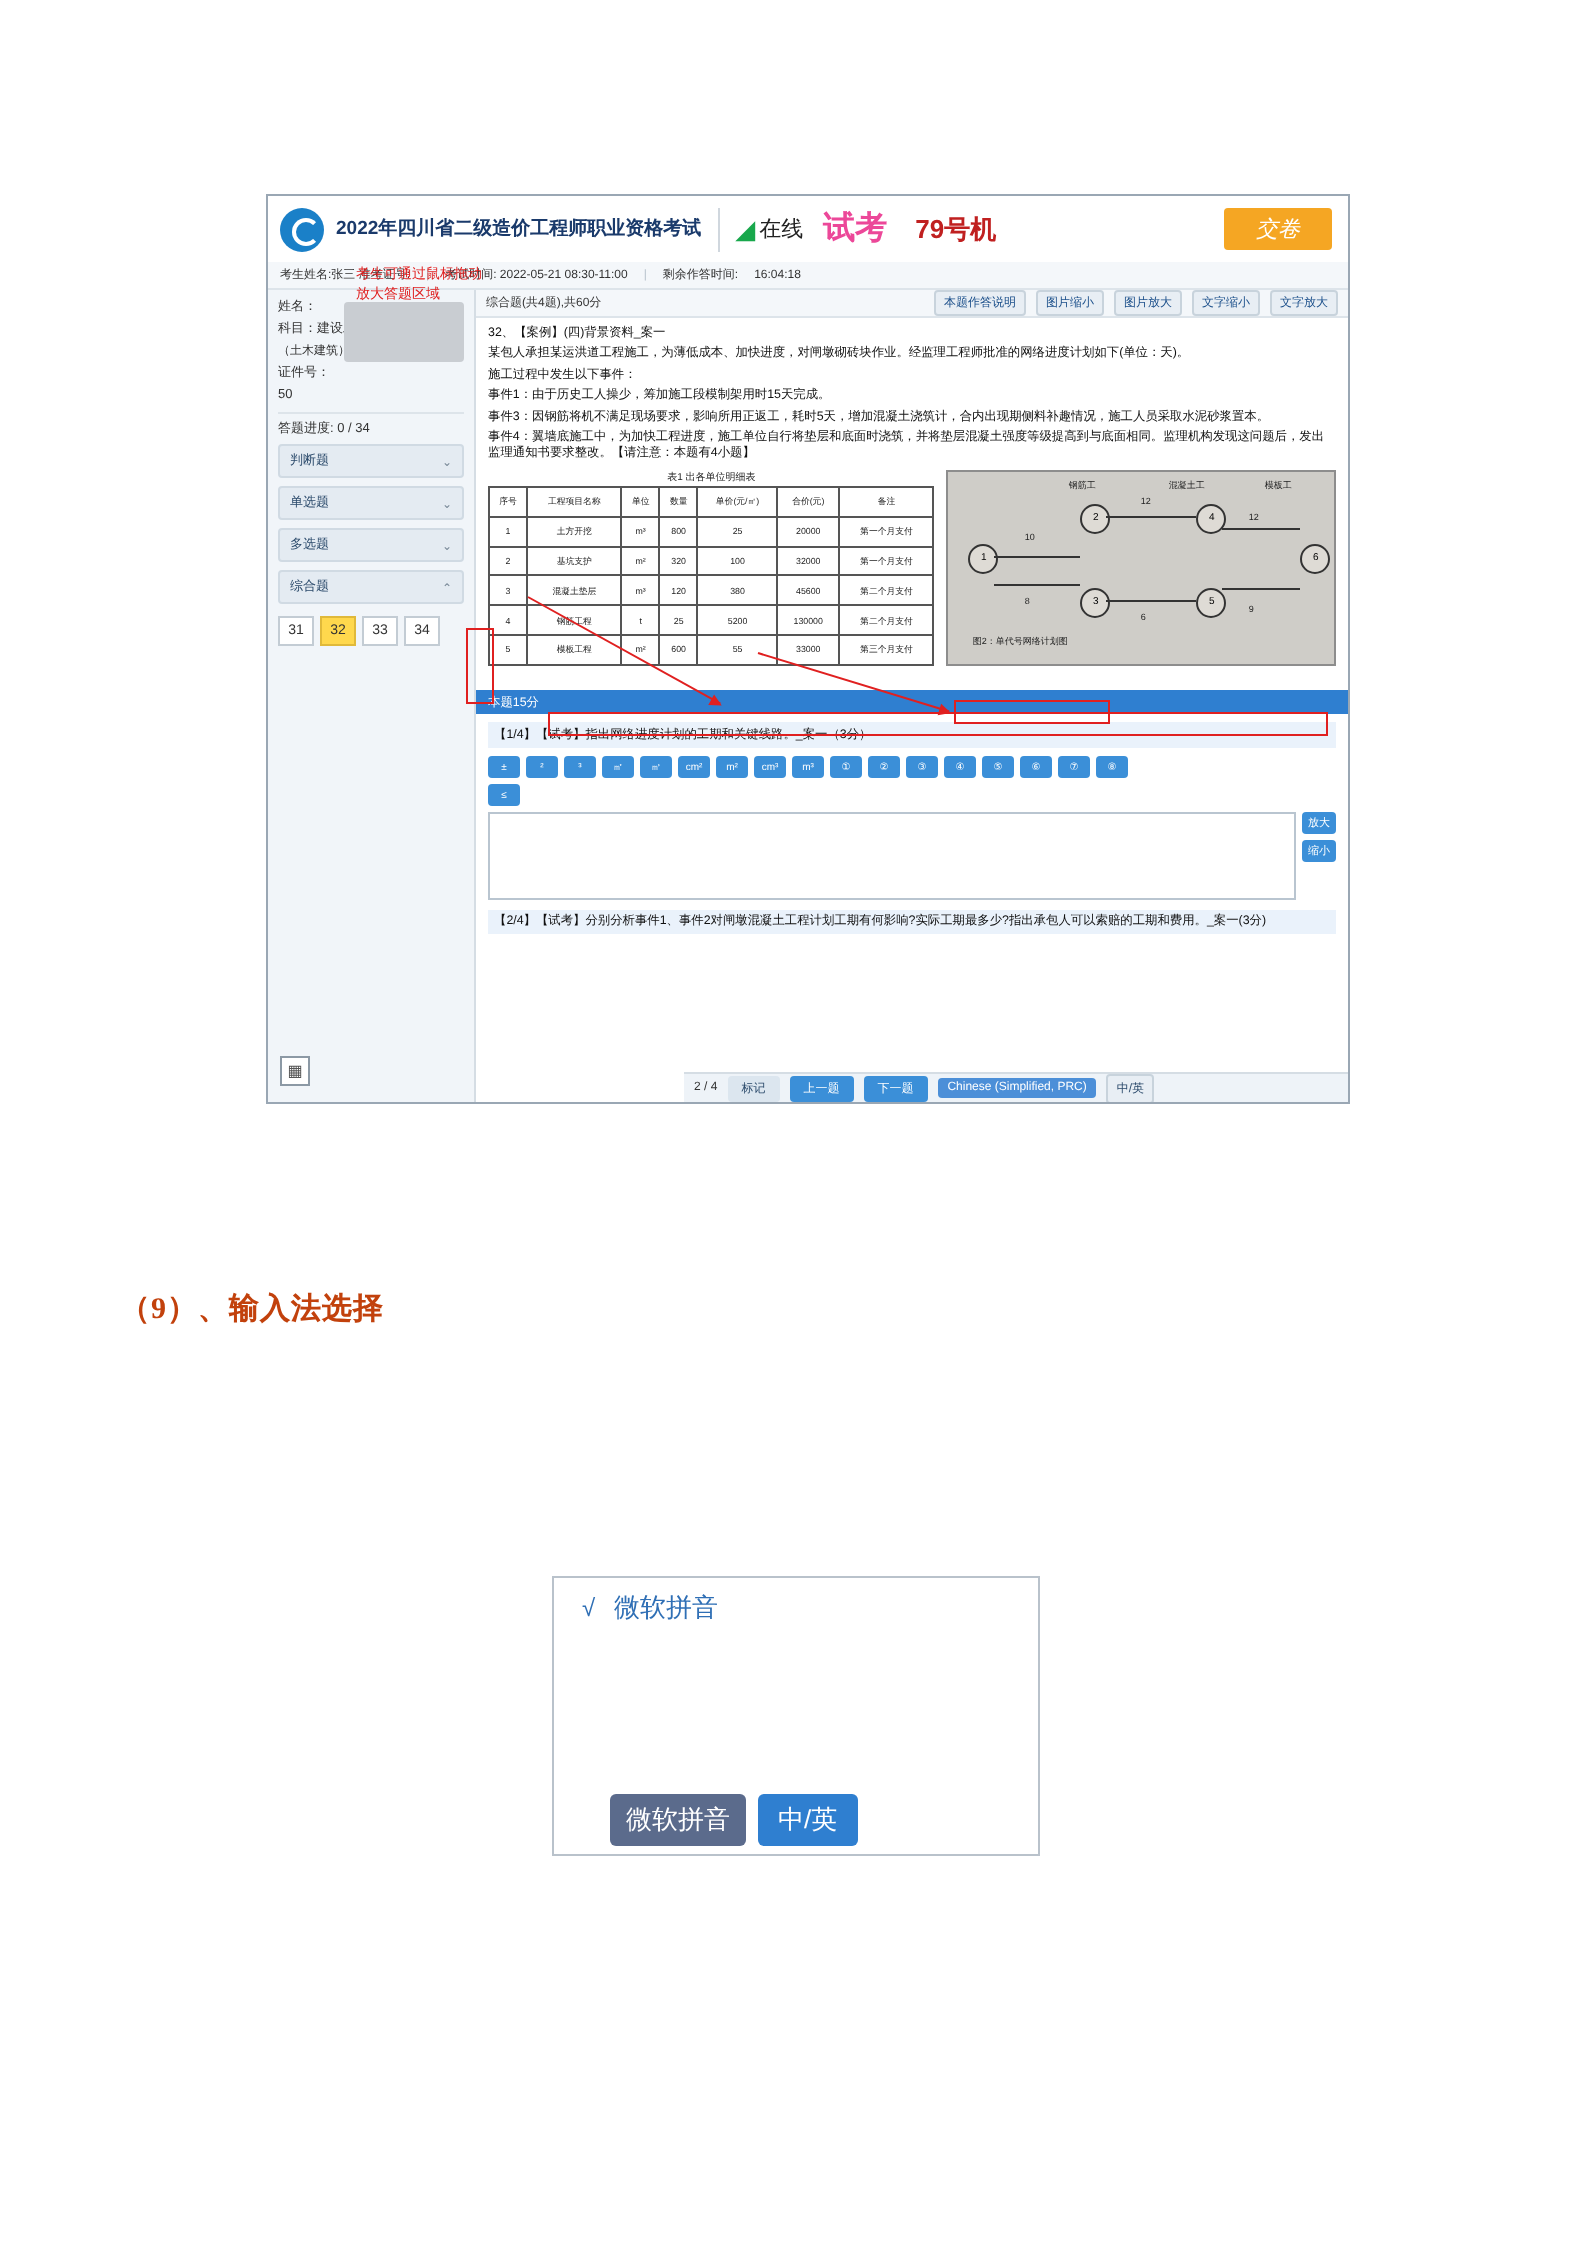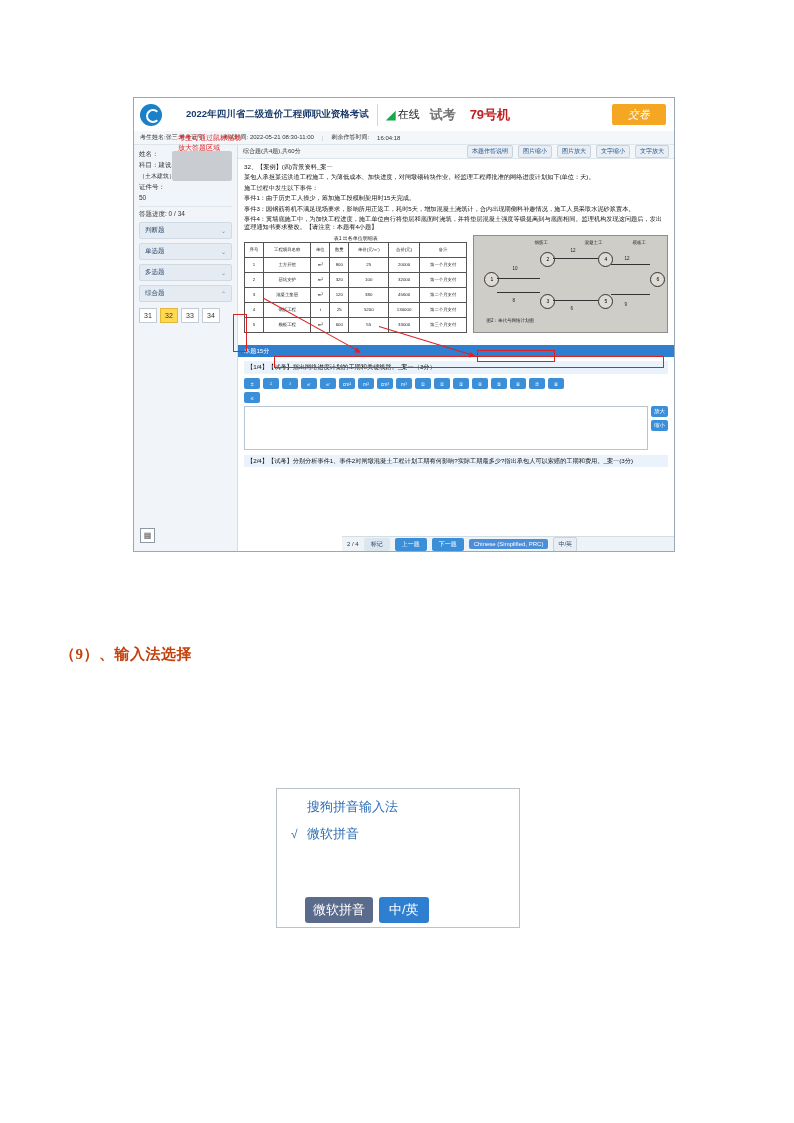--- a/index.html
+++ b/index.html
@@ -57,42 +57,42 @@
     position: absolute;
     left: 6px; top: 5px;
     width: 10px; height: 10px;
     border: 2px solid #fff;
     border-radius: 50%;
     border-right-color: transparent;
   }
   .exam-title {
     font-size: 9.5px;
     color: #1a3a6b;
-    margin-left: 24px;
+    margin-left: 6px;
     font-weight: bold;
     white-space: nowrap;
   }
   .hdr-divider {
     width: 1px; height: 22px;
     background: #d0d7de;
     margin: 0 8px;
   }
   .wifi-icon {
     color: #18a84c;
     font-size: 13px;
     margin-right: 2px;
   }
   .hdr-online {
     font-size: 11px;
     color: #222;
     margin-right: 10px;
   }
   .hdr-shikao {
-    font-size: 13px;
-    color: #737373;
+    font-size: 16px;
+    color: #ec4899;
     font-weight: bold;
     margin-right: 14px;
   }
   .hdr-seat {
     font-size: 13px;
     color: #c02020;
     font-weight: bold;
   }
   .submit-btn {
     margin-left: auto;
@@ -727,24 +727,20 @@
     <div class="red-rect" style="left:343px; top:252px; width:78px; height:12px;"></div>
     <div class="red-arrow" style="left:245px; top:228px; width:100px; transform: rotate(17deg);"></div>
     <div class="red-rect" style="left:140px; top:258px; width:390px; height:12px;"></div>
   </div>
 
 
   <div class="section-head" style="top:645px;">（9）、输入法选择</div>
 
 
   <div class="fig12">
-    <div class="ime-item first">
-      <span class="check"></span>
-      <span>搜狗拼音输入法</span>
-    </div>
     <div class="ime-item">
       <span class="check">√</span>
       <span>微软拼音</span>
     </div>
     <div class="ime-bottom">
       <span class="ime-chip">微软拼音</span>
       <span class="ime-chip blue">中/英</span>
     </div>
   </div>
 

